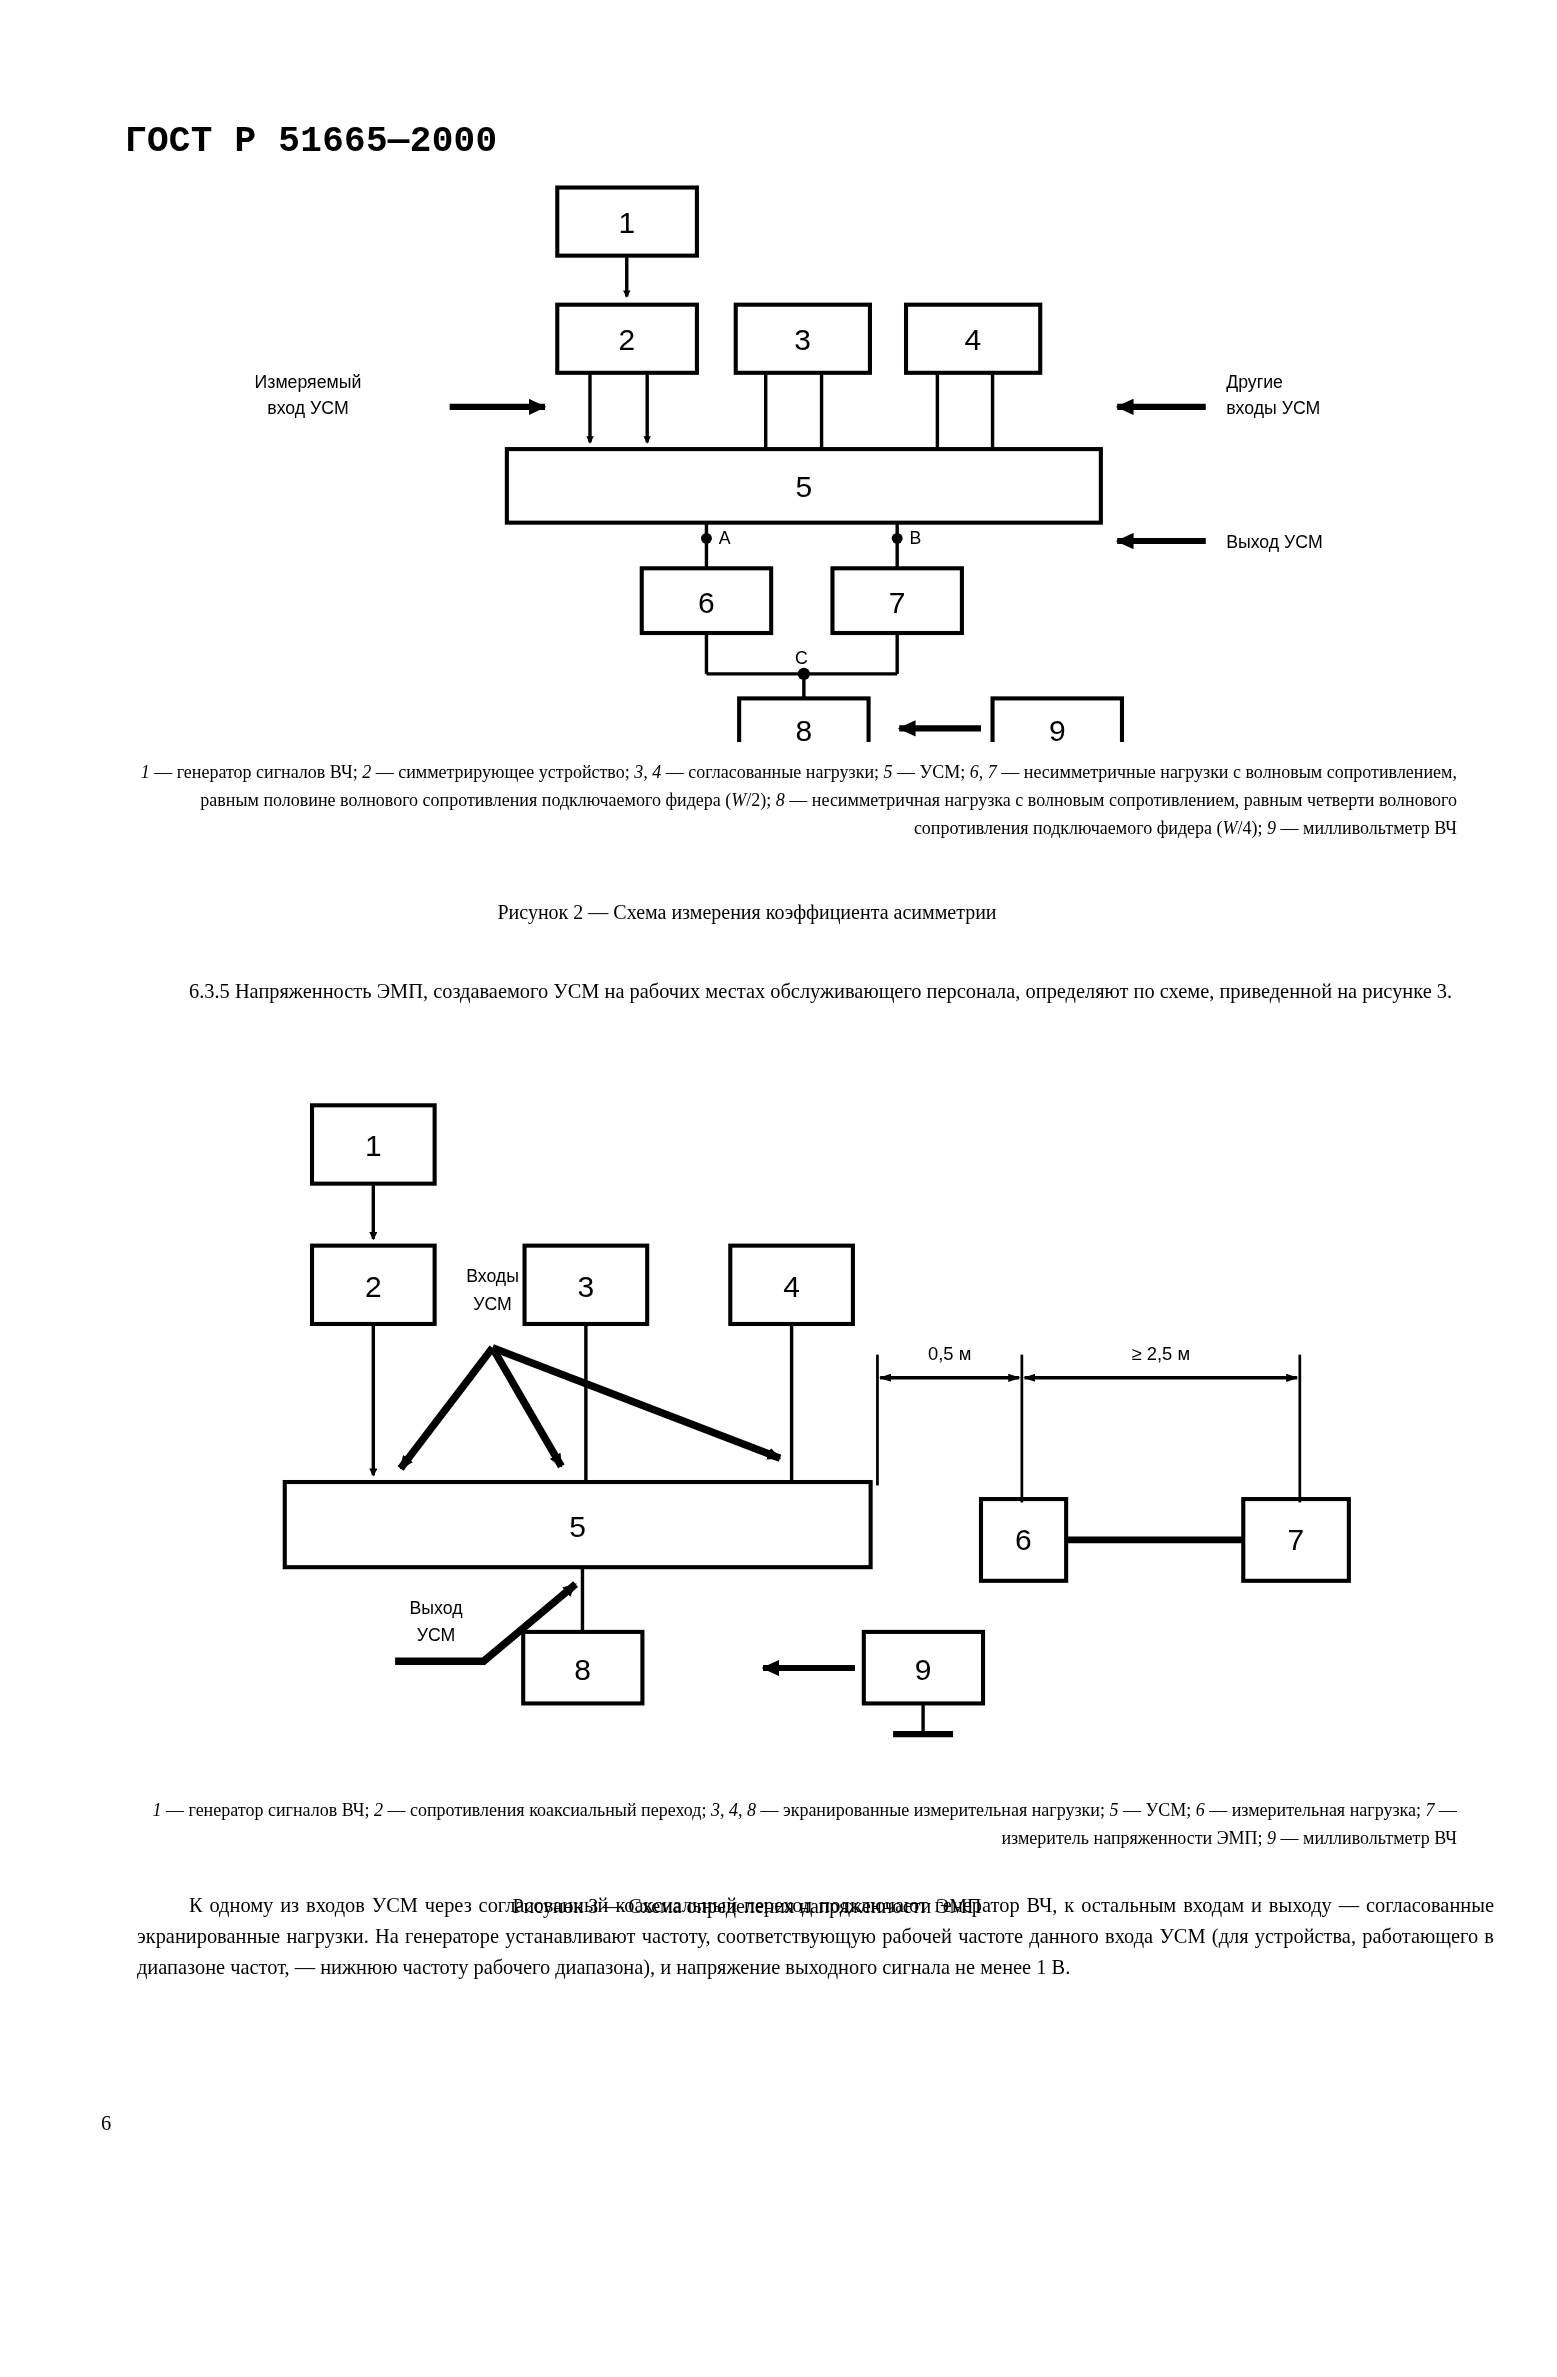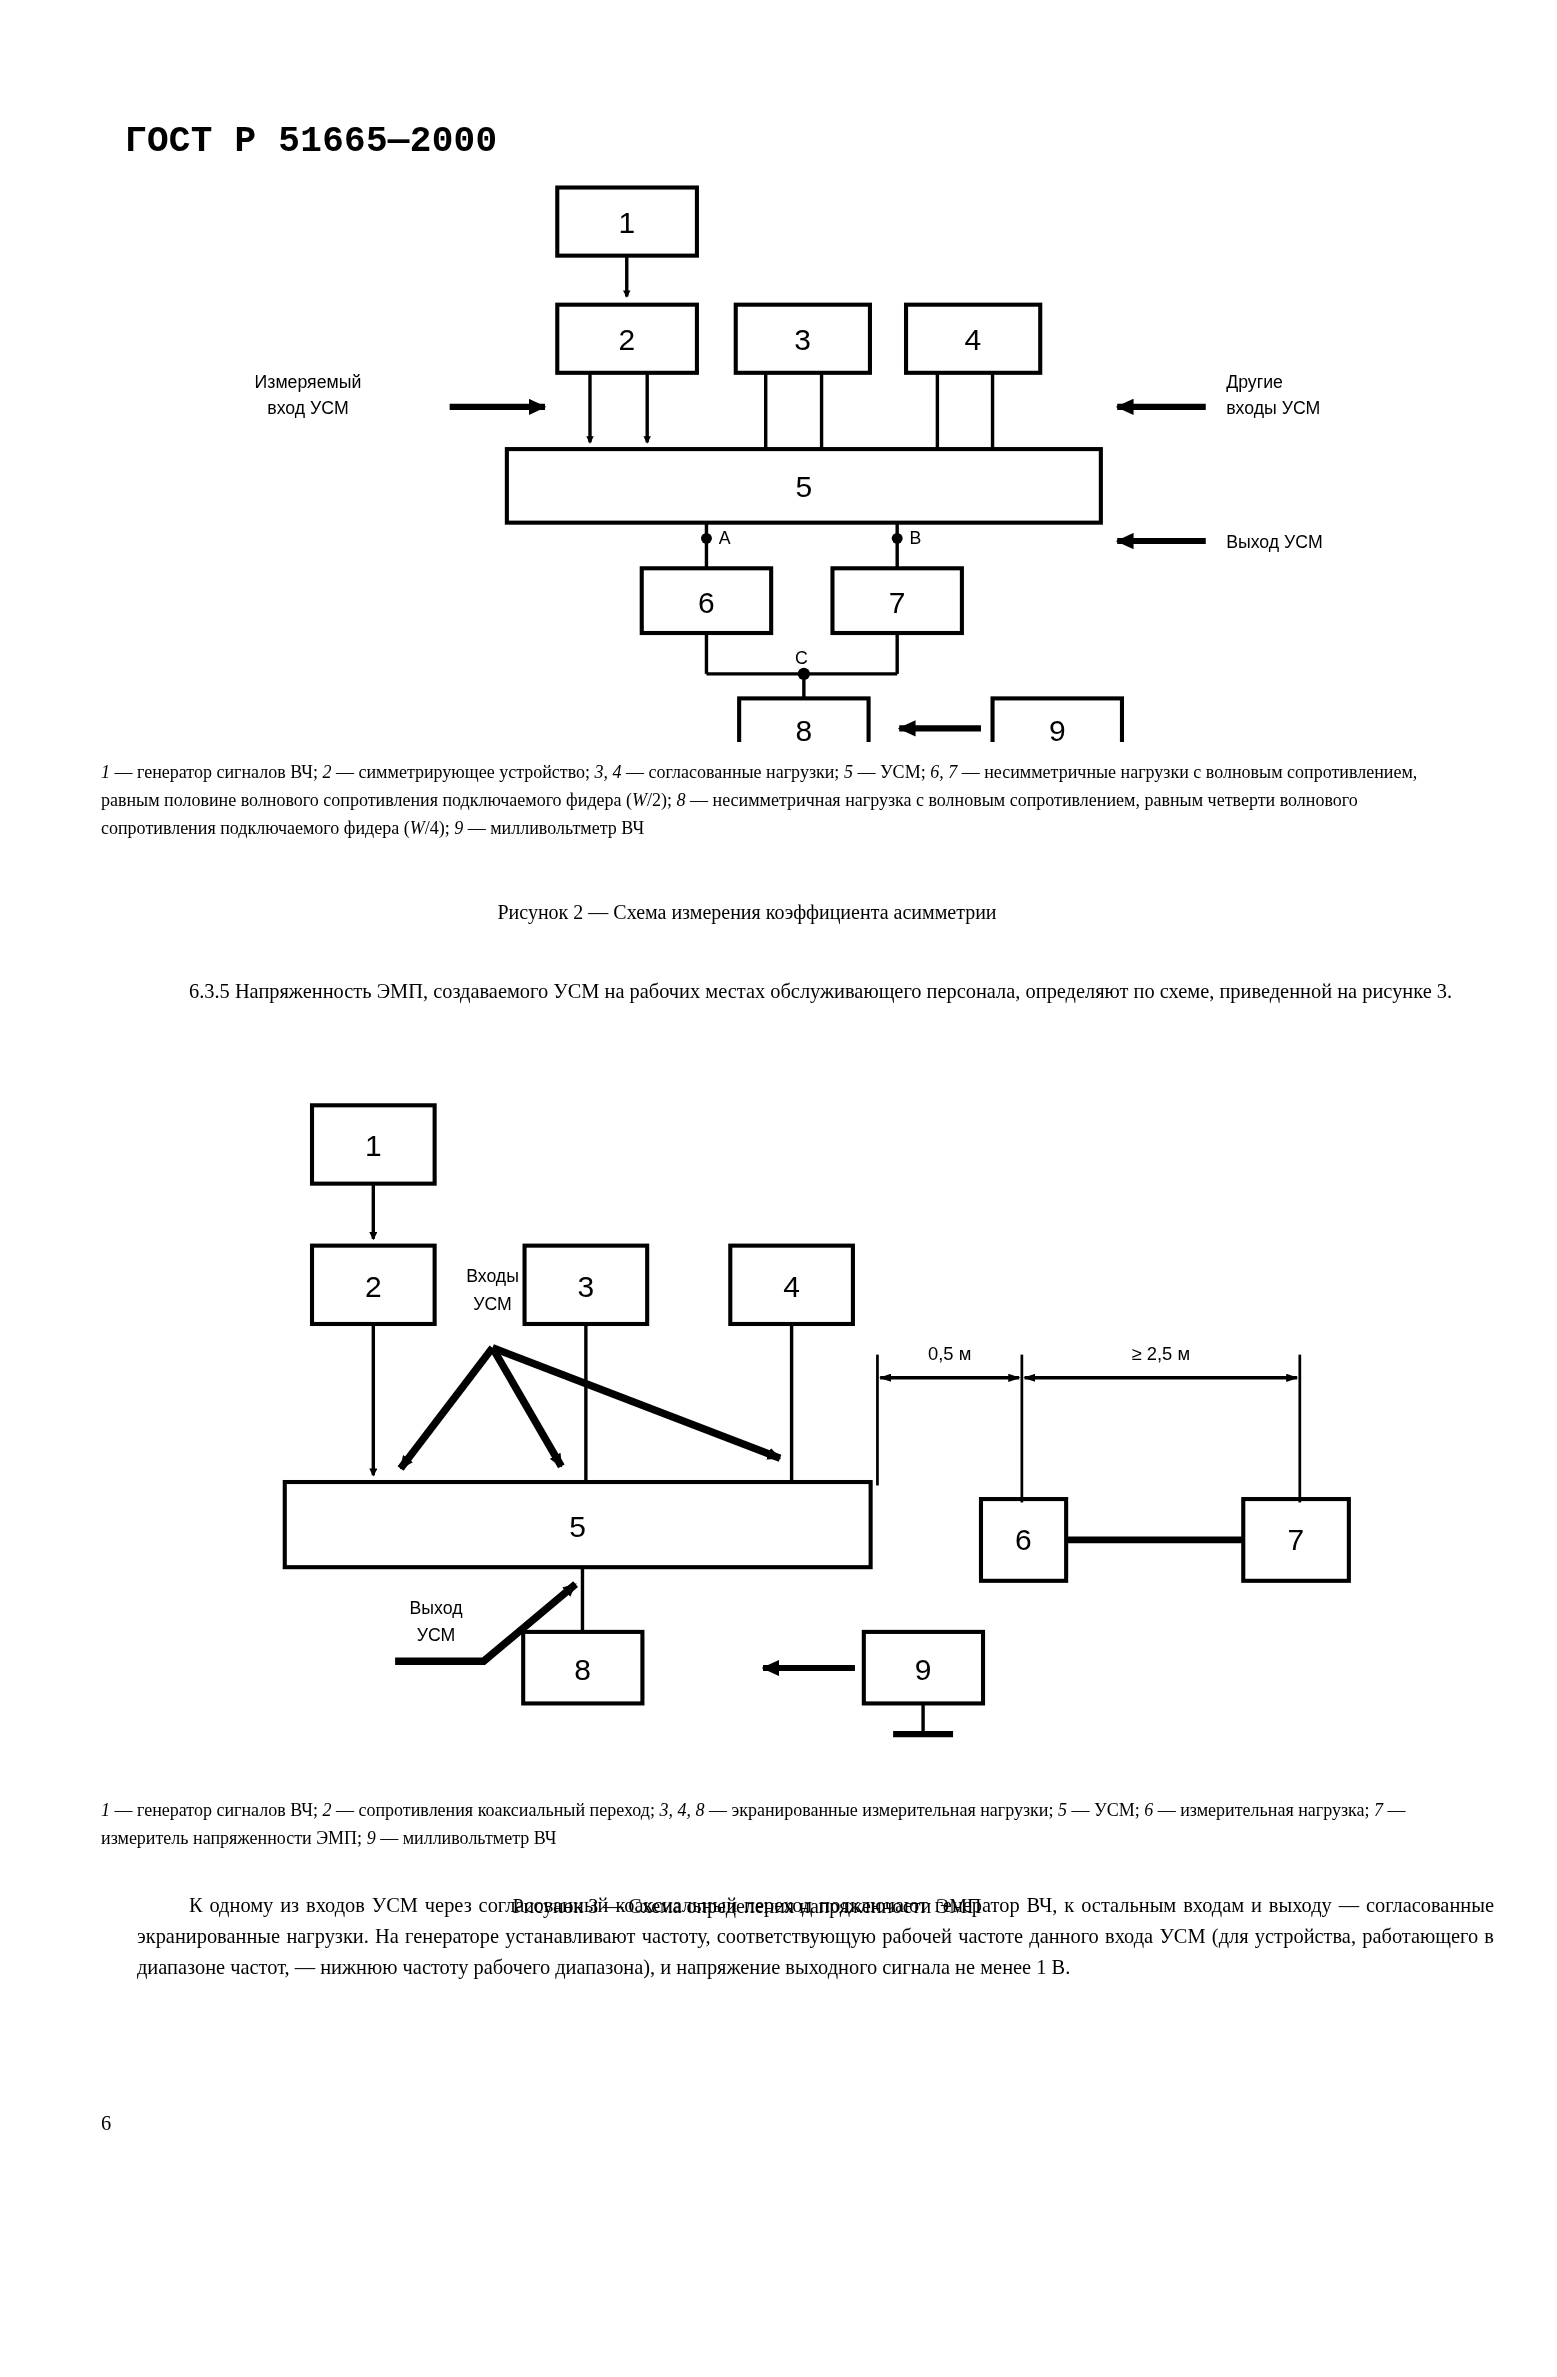--- a/index.html
+++ b/index.html
@@ -44,21 +44,21 @@
   #figure-3 { left: 0px;  top: 1063px; width: 1558px; height: 695px; }
 
   .fig-svg { display: block; }
 
   
   .legend {
     position: absolute;
     font-family: "Liberation Serif", serif;
     font-size: 18px;
     line-height: 28px;
-    text-align: left;
+    text-align: right;
     color: #000;
   }
   .legend i { font-style: italic; }
   #legend-2 { left: 101px; top: 758px; width: 1356px; }
   #legend-3 { left: 101px; top: 1796px; width: 1356px; }
 
   .fig-caption {
     position: absolute;
     width: 1494px;
     text-align: center;

